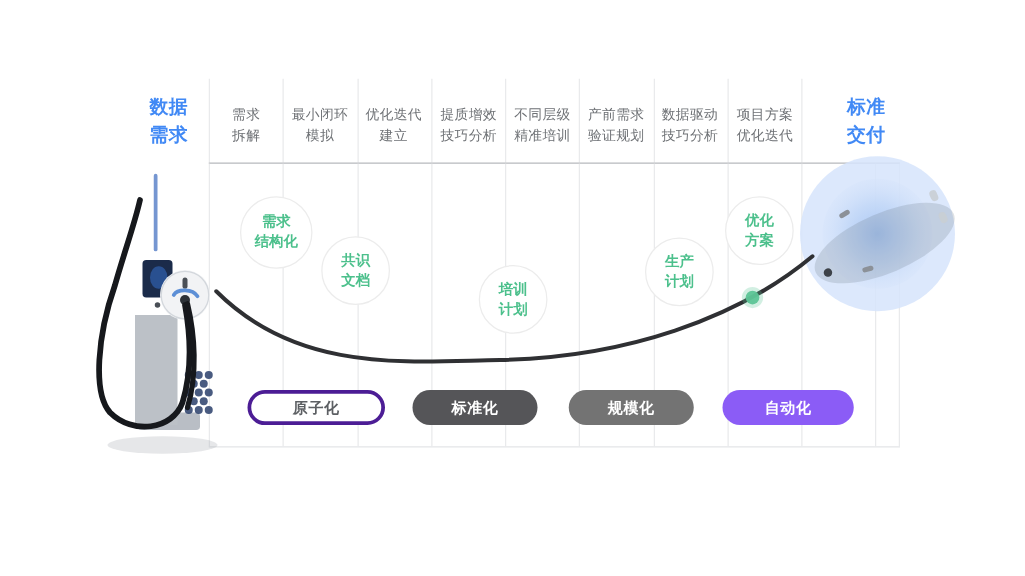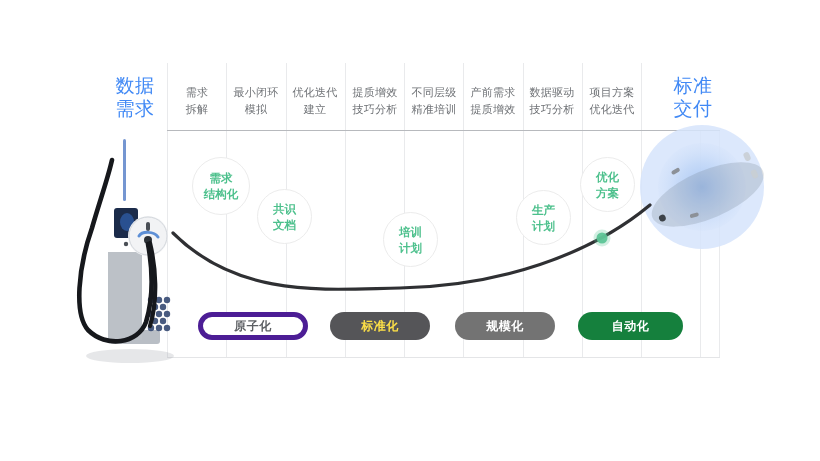--- a/index.html
+++ b/index.html
@@ -19,45 +19,45 @@
   .vline-head{position:absolute;top:63px;width:1px;height:67px;background:#e9eaec;}
 
   
   .hdr{
     position:absolute;top:84px;width:62px;
     text-align:center;font-size:11px;line-height:17px;
     color:#6e7175;white-space:pre-line;letter-spacing:.3px;
   }
   .hdr-accent{
     position:absolute;top:74px;width:58px;text-align:center;
-    font-size:19px;line-height:23px;font-weight:normal;
+    font-size:15px;line-height:23px;font-weight:bold;
     color:#4189F5;white-space:pre-line;letter-spacing:.5px;
   }
 
   
   .bubble{
     position:absolute;border-radius:50%;
     border:1px solid #ececec;background:#ffffff;
     display:flex;align-items:center;justify-content:center;
     text-align:center;font-size:11.5px;line-height:16px;
     color:#4cc08c;font-weight:bold;white-space:pre-line;
     box-sizing:border-box;
   }
 
   
   .pill{
     position:absolute;top:312px;height:28px;border-radius:14px;
     display:flex;align-items:center;justify-content:center;
     font-size:12px;font-weight:bold;letter-spacing:.5px;
     box-sizing:border-box;
   }
-  .pill-outline{background:#ffffff;border:5px solid #4c1d95;color:#5c5f63;}
-  .pill-dark{background:#555558;color:#fde047;}
+  .pill-outline{background:#ffffff;border:3px solid #4c1d95;color:#5c5f63;}
+  .pill-dark{background:#555558;color:#ffffff;}
   .pill-green{background:#737373;color:#ffffff;}
-  .pill-blue{background:#15803d;color:#ffffff;}
+  .pill-blue{background:#8b5cf6;color:#ffffff;}
 
   
   svg.layer{position:absolute;left:0;top:0;width:820px;height:461px;overflow:visible;}
   .nofill{fill:none;}
 </style>
 </head>
 <body>
 
 <div class="stage">
 
@@ -97,21 +97,21 @@
 拆解</div>
     <div class="hdr" style="left:225px">最小闭环
 模拟</div>
     <div class="hdr" style="left:284px">优化迭代
 建立</div>
     <div class="hdr" style="left:344px">提质增效
 技巧分析</div>
     <div class="hdr" style="left:403px">不同层级
 精准培训</div>
     <div class="hdr" style="left:462px">产前需求
-提质增效</div>
+验证规划</div>
     <div class="hdr" style="left:521px">数据驱动
 技巧分析</div>
     <div class="hdr" style="left:581px">项目方案
 优化迭代</div>
 
     <div class="hdr-accent" style="left:664px">标准
 交付</div>
   </div>
 
   <svg class="layer" viewBox="0 0 820 461">

